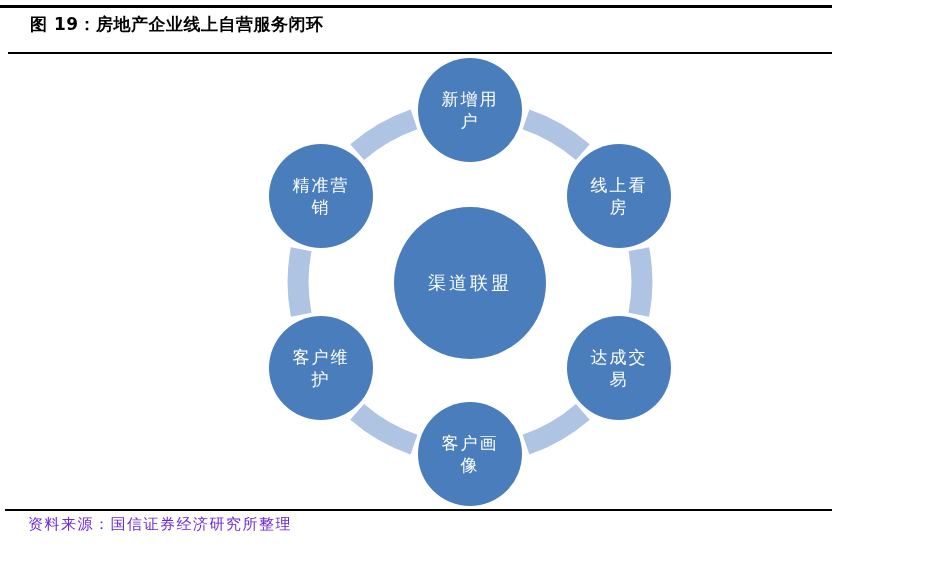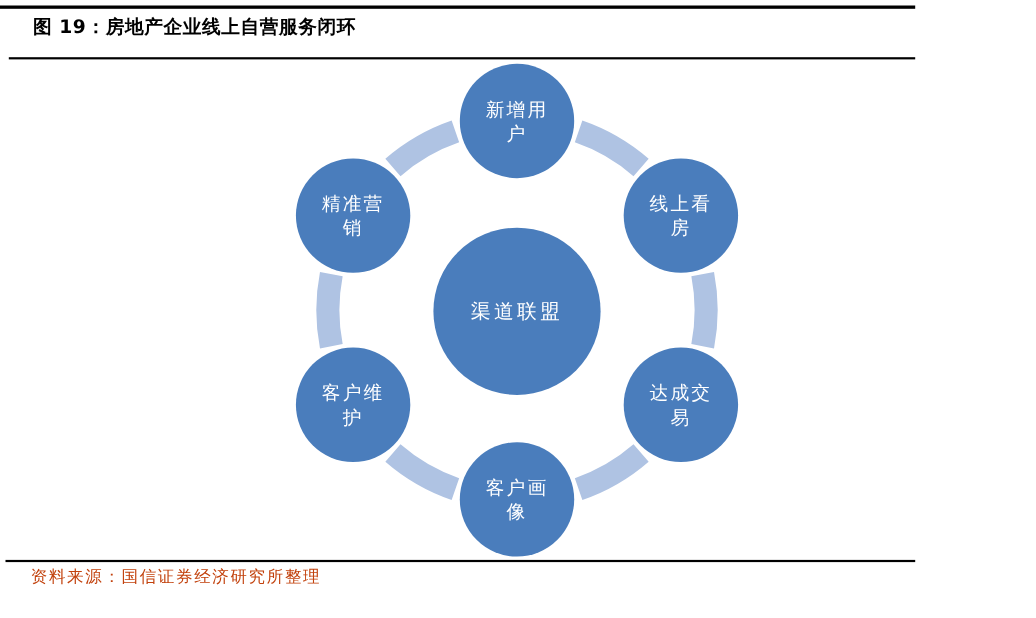--- a/index.html
+++ b/index.html
@@ -9,21 +9,21 @@
   .rule-top{left:0;top:5px;width:942px;height:3px;}
   .rule-mid{left:8px;top:52px;width:927px;height:2px;}
   .rule-bottom{left:5px;top:509px;width:923px;height:2px;}
   .figure-title{
     position:absolute;left:30px;top:13px;
     font-size:17px;font-weight:bold;color:#000000;letter-spacing:0.5px;
     white-space:nowrap;
   }
   .figure-source{
     position:absolute;left:28px;top:515px;
-    font-size:15px;color:#c2410c;letter-spacing:1.5px;
+    font-size:15px;color:#6d28d9;letter-spacing:1.5px;
     white-space:nowrap;
   }
   svg.diagram{position:absolute;left:0;top:0;width:942px;height:562px;}
   svg.diagram text{
     font-family:"DejaVu Sans","Liberation Sans",sans-serif;
     text-anchor:middle;
   }
 </style>
 </head>
 <body>

